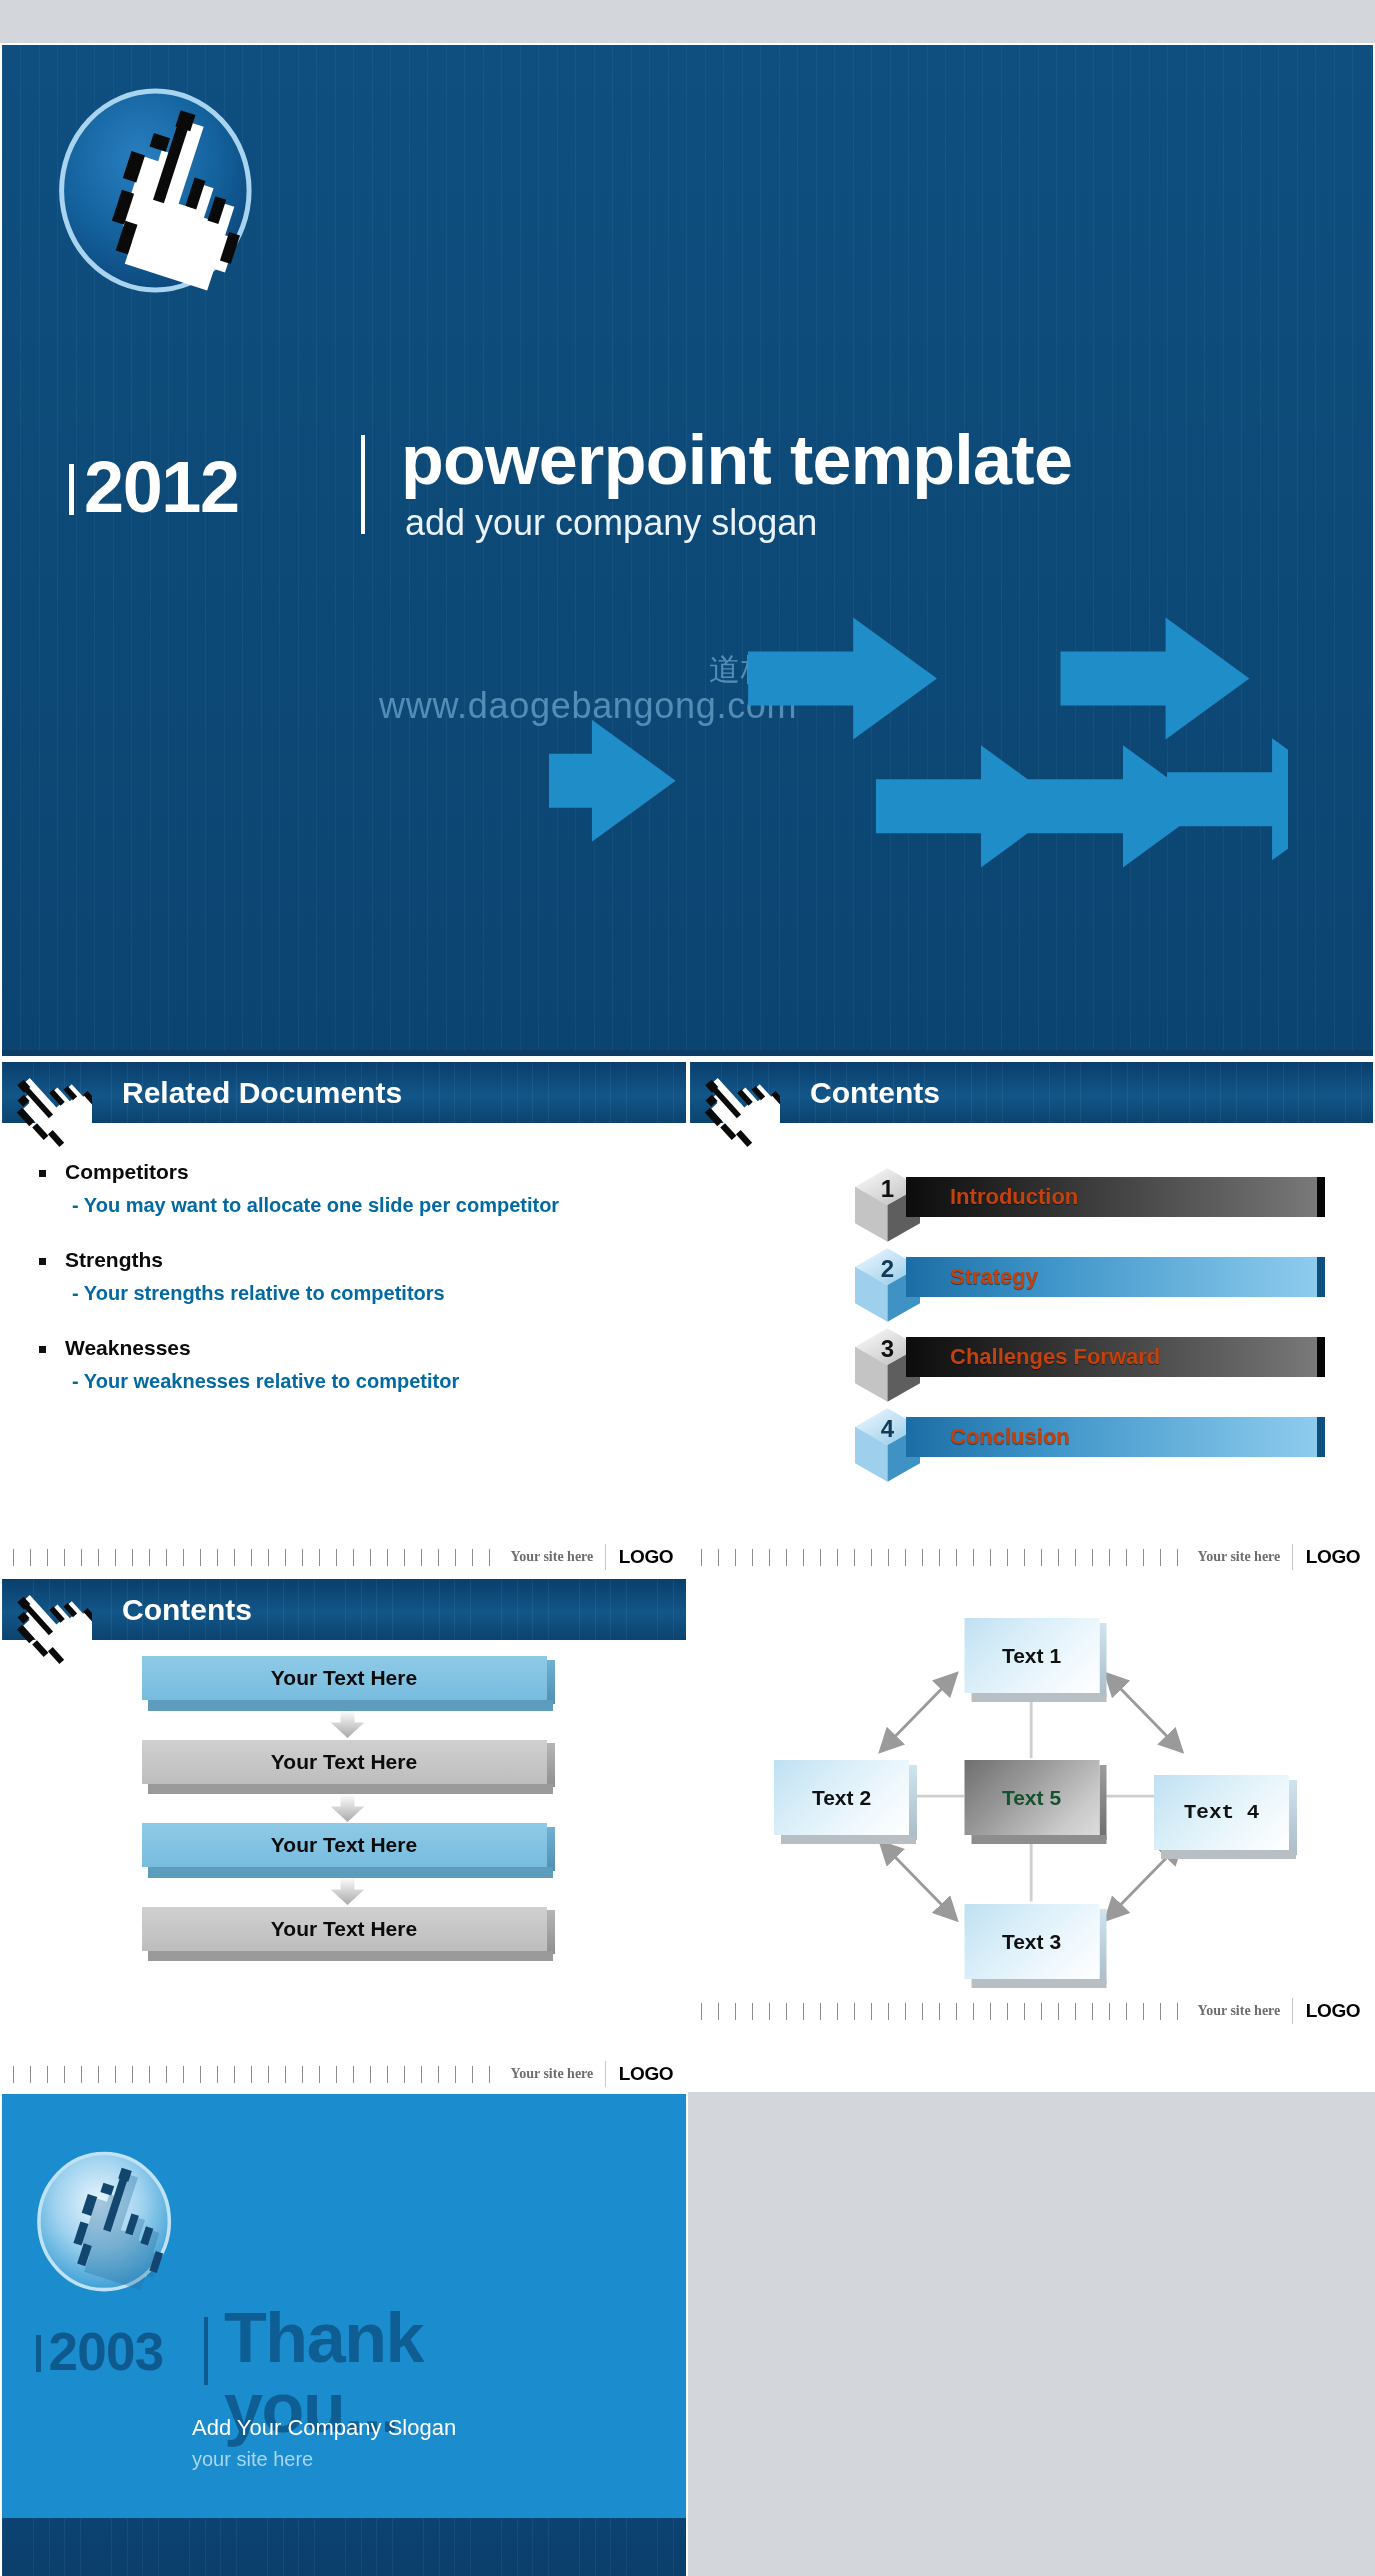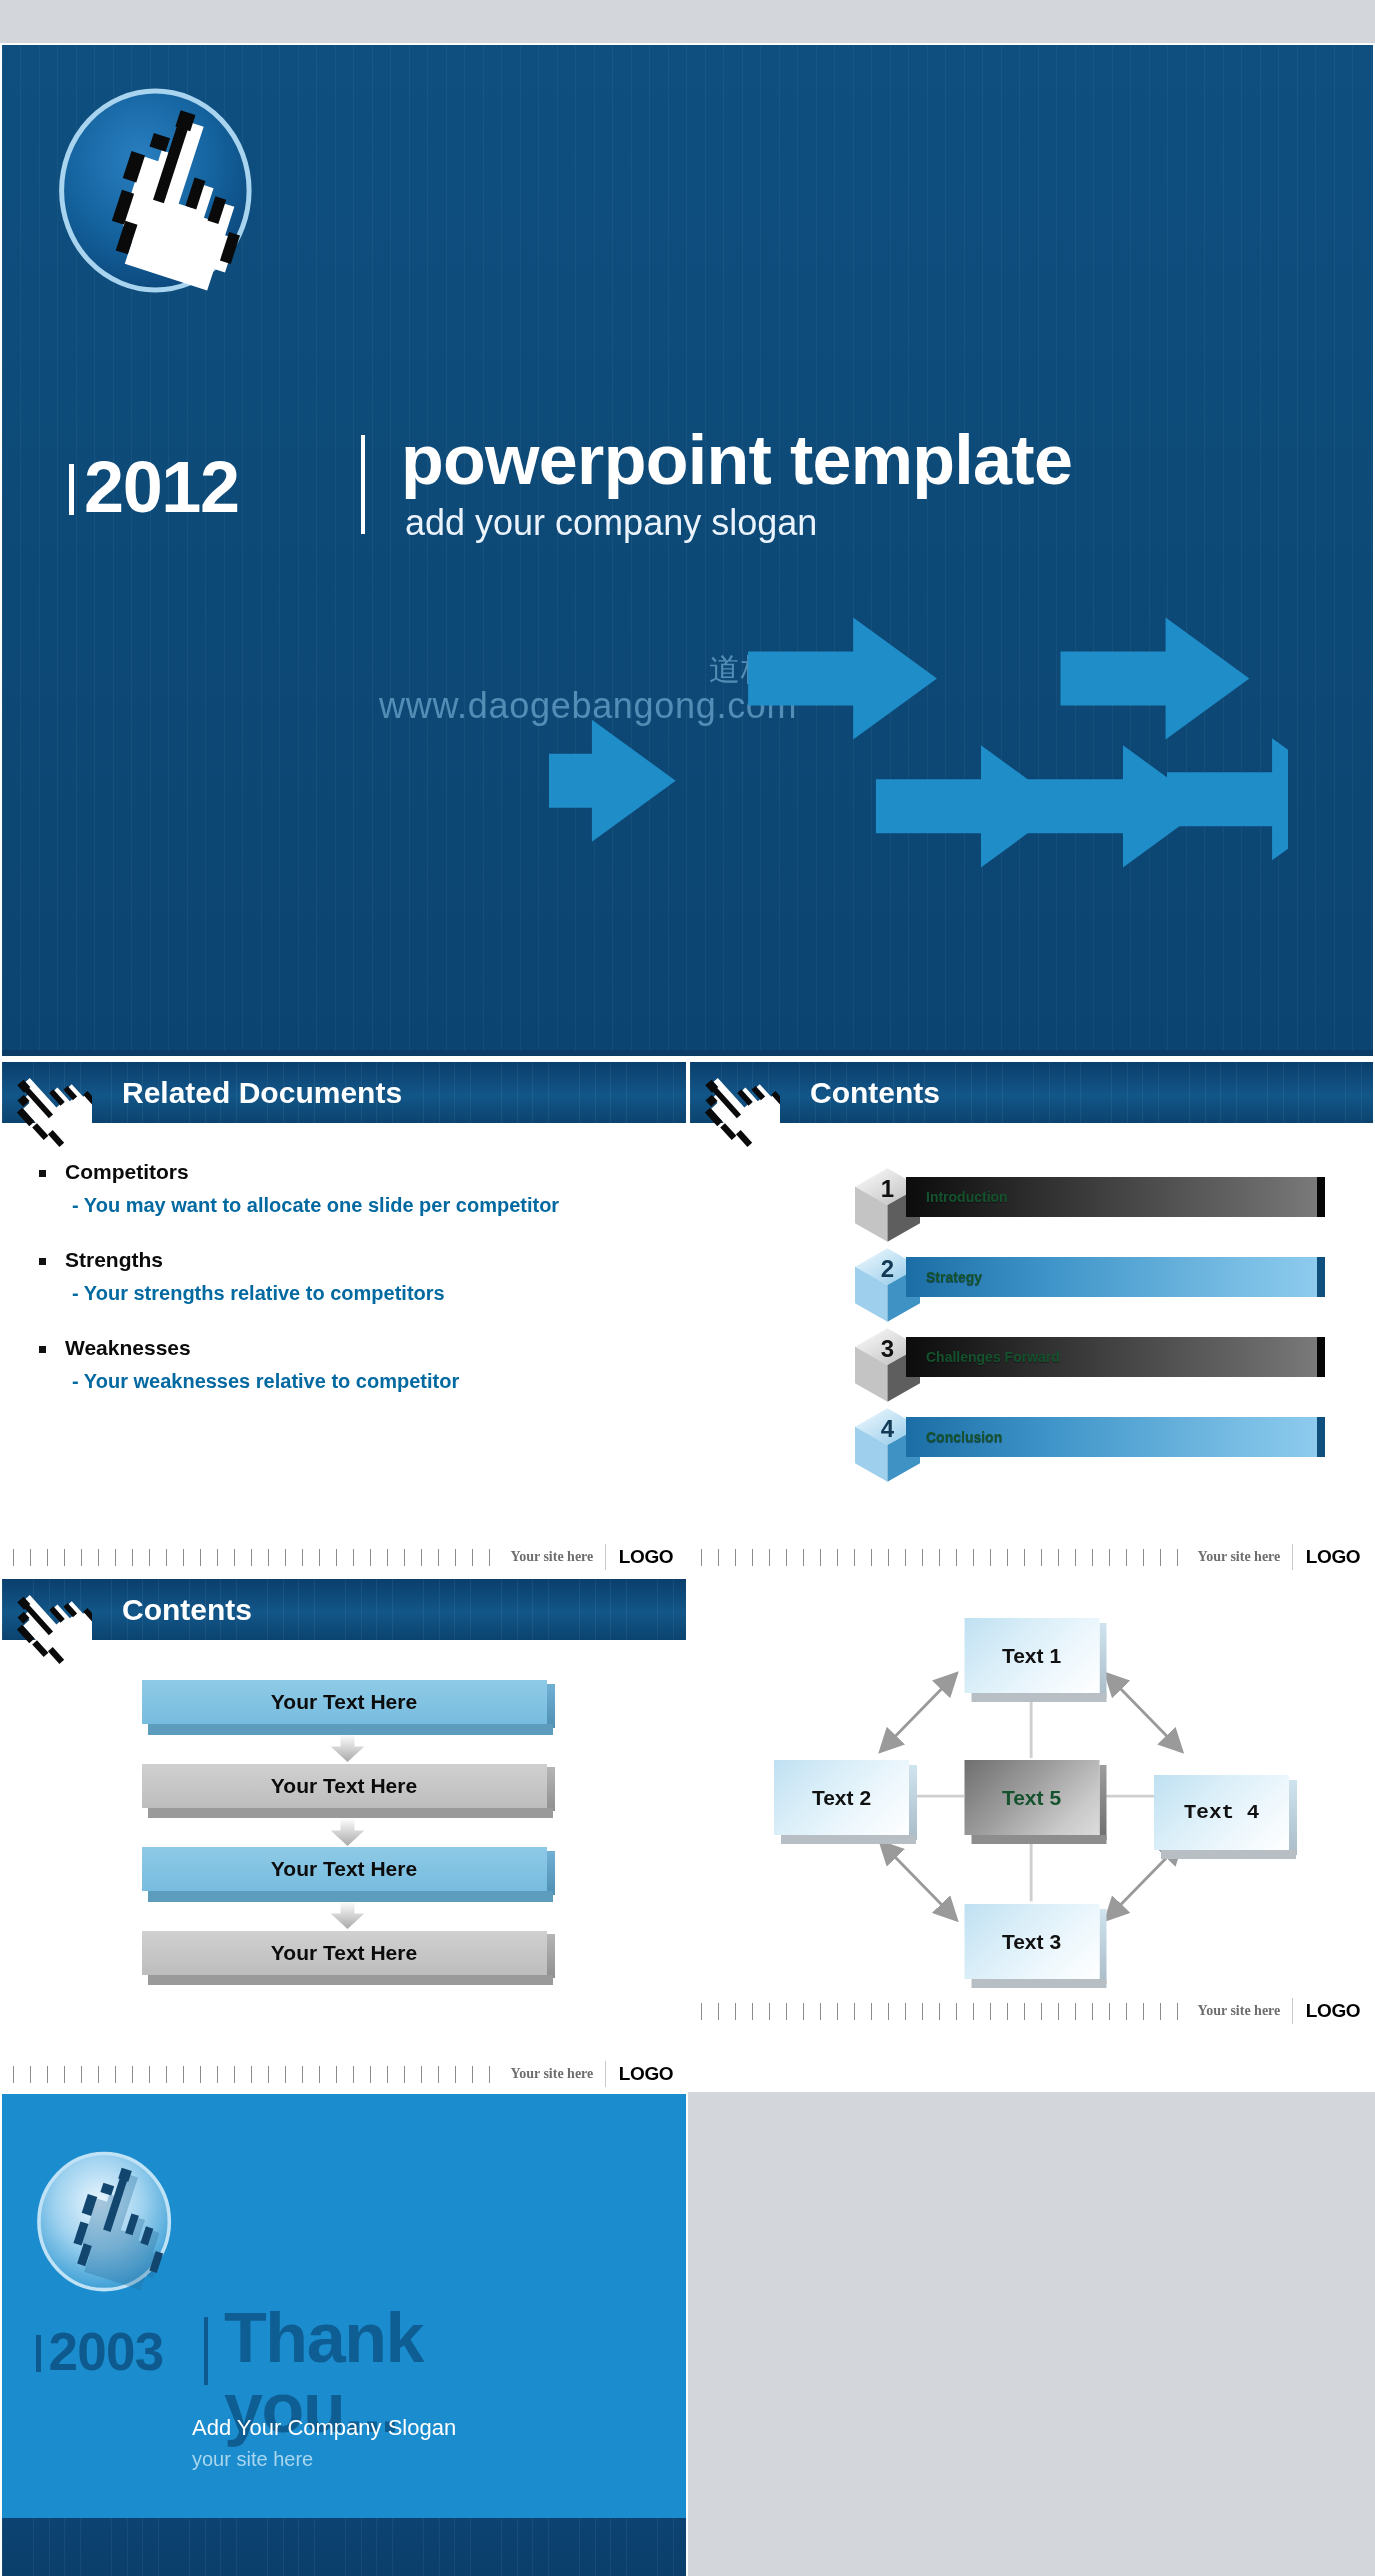--- a/index.html
+++ b/index.html
@@ -142,31 +142,31 @@
   .cube svg { width:100%; height:100%; display:block; }
   .numbar {
     position:absolute; left:51px; top:12.8px; width:412px; height:40px;
     display:flex; align-items:center;
   }
   .numbar .fill { position:absolute; inset:0; }
   .numbar .cap {
     position:absolute; right:-7px; top:0; width:8.5px; height:100%;
   }
   .numbar-label {
-    position:relative; z-index:3; color:#14532d; font-size:14px;
-    font-weight:bold; padding-left:20px; white-space:nowrap;
+    position:relative; z-index:3; color:#c2410c; font-size:22px;
+    font-weight:bold; padding-left:44px; white-space:nowrap;
     text-shadow:0 0.7px 0.7px rgba(0,0,0,.45);
   }
   .bar-dark .fill { background:linear-gradient(to right,#0c0c0c 0%, #2a2a2a 28%, #6b6b6b 88%, #7a7a7a 100%); }
   .bar-dark .cap  { background:#060606; }
   .bar-blue .fill { background:linear-gradient(to right,#1b6ea5 0%, #3f95c9 35%, #7cc0e6 85%, #8ecbee 100%); }
   .bar-blue .cap  { background:#0f4f7d; }
 
   
-  .textbars { padding-top:40px; display:flex; flex-direction:column; align-items:center; }
+  .textbars { padding-top:16px; display:flex; flex-direction:column; align-items:center; }
   .tb-wrap { position:relative; width:405px; height:57px; }
   .tb-face {
     position:absolute; left:0; top:0; width:100%; height:44px;
     display:flex; align-items:center; justify-content:center;
     font-size:21px; font-weight:bold; color:#0c0c0c;
   }
   .tb-bottom { position:absolute; left:6.4px; top:44px; width:100%; height:10.7px; }
   .tb-side   { position:absolute; right:-8.5px; top:3.6px; width:8.5px; height:44px; }
   .tb-blue .tb-face   { background:linear-gradient(to bottom,#8ecae6,#77bcdf); }
   .tb-blue .tb-bottom { background:#5d9cbd; }

